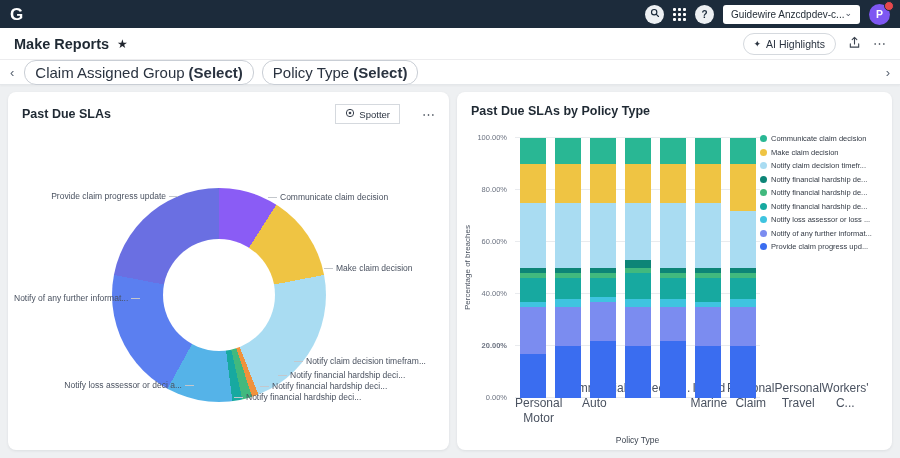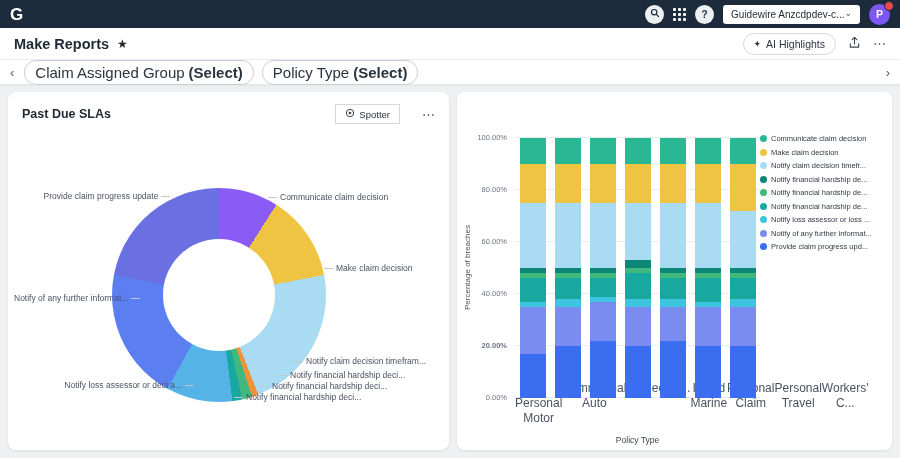--- a/index.html
+++ b/index.html
@@ -178,33 +178,36 @@
         </span>
         <span>Spotter</span>
       </button>
       <button class="icon-btn">
         <span>⋯</span>
       </button>
     </div>
     <div class="donut-wrap">
       <div class="donut" style="background: conic-gradient(rgb(138, 92, 245) 0%, rgb(138, 92, 245) 9%, rgb(239, 196, 67) 9%, rgb(239, 196, 67) 22%, rgb(169, 220, 242) 22%, rgb(169, 220, 242) 44%, rgb(240, 146, 60) 44%, rgb(240, 146, 60) 45%, rgb(65, 185, 126) 45%, rgb(65, 185, 126) 46.5%, rgb(23, 169, 160) 46.5%, rgb(23, 169, 160) 48%, rgb(85, 179, 232) 48%, rgb(85, 179, 232) 58%, rgb(91, 127, 240) 58%, rgb(91, 127, 240) 78%, rgb(106, 111, 226) 78%, rgb(106, 111, 226) 100%);"></div>
       <div class="donut-hole"></div>
-      <span class="dlabel lead-r" style="left:28px; top:99px; width:142px; text-align:center;">Provide claim progress update</span>
+      <span class="dlabel lead-r" style="left:28px; top:99px; width:142px; text-align:right;">Provide claim progress update</span>
       <span class="dlabel lead-l" style="left:260px; top:100px;">Communicate claim decision</span>
       <span class="dlabel lead-l" style="left:316px; top:171px;">Make claim decision</span>
       <span class="dlabel lead-r" style="left:6px; top:201px; width:106px; text-align:right;">Notify of any further informat...</span>
       <span class="dlabel lead-l" style="left:286px; top:264px;">Notify claim decision timefram...</span>
       <span class="dlabel lead-l" style="left:270px; top:278px;">Notify financial hardship deci...</span>
       <span class="dlabel lead-l" style="left:252px; top:289px;">Notify financial hardship deci...</span>
       <span class="dlabel lead-l" style="left:226px; top:300px;">Notify financial hardship deci...</span>
       <span class="dlabel lead-r" style="left:36px; top:288px; width:150px; text-align:right;">Notify loss assessor or deci a...</span>
     </div>
   </section>
 
   <section class="card right">
+    <div class="card-head">
+      <h2 class="card-title">Past Due SLAs by Policy Type</h2>
+    </div>
     <div class="ylabel">Percentage of breaches</div>
     <div class="yticks">
         <div class="ytick" style="bottom: calc(0% - 4px);">0.00%</div>
         <div class="ytick" style="bottom: calc(20% - 4px); font-weight: bold;">20.00%</div>
         <div class="ytick" style="bottom: calc(40% - 4px);">40.00%</div>
         <div class="ytick" style="bottom: calc(60% - 4px);">60.00%</div>
         <div class="ytick" style="bottom: calc(80% - 4px);">80.00%</div>
         <div class="ytick" style="bottom: calc(100% - 4px);">100.00%</div>
       </div>
     <div class="plot">

